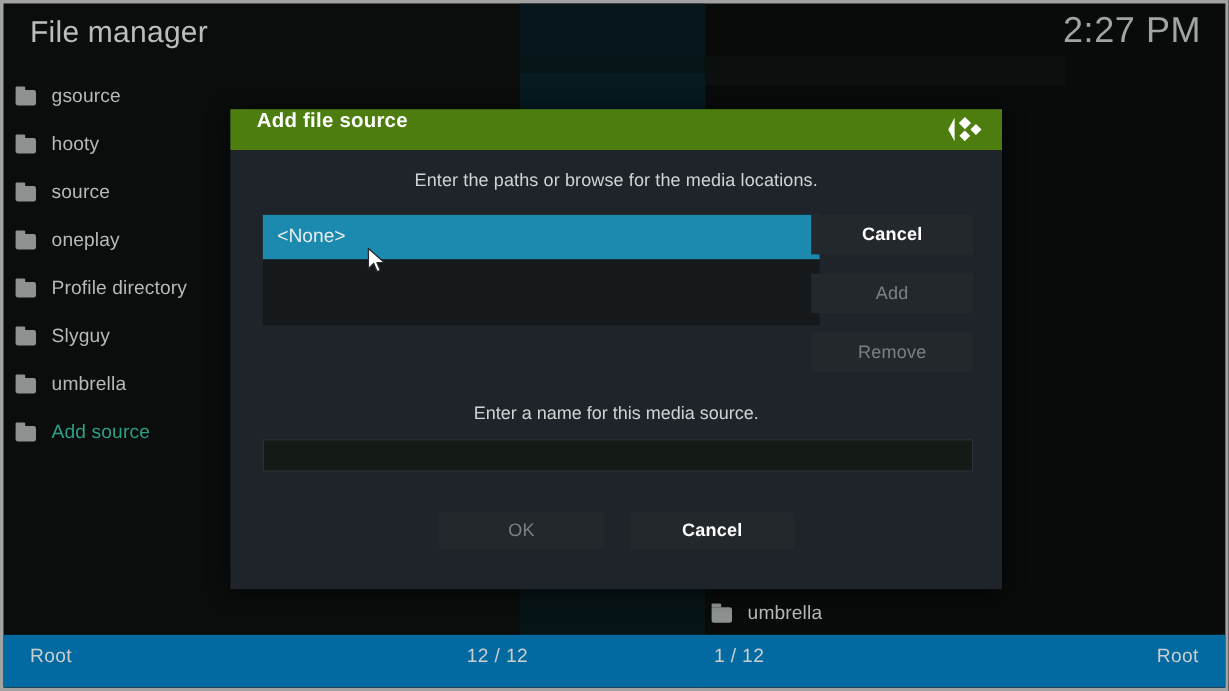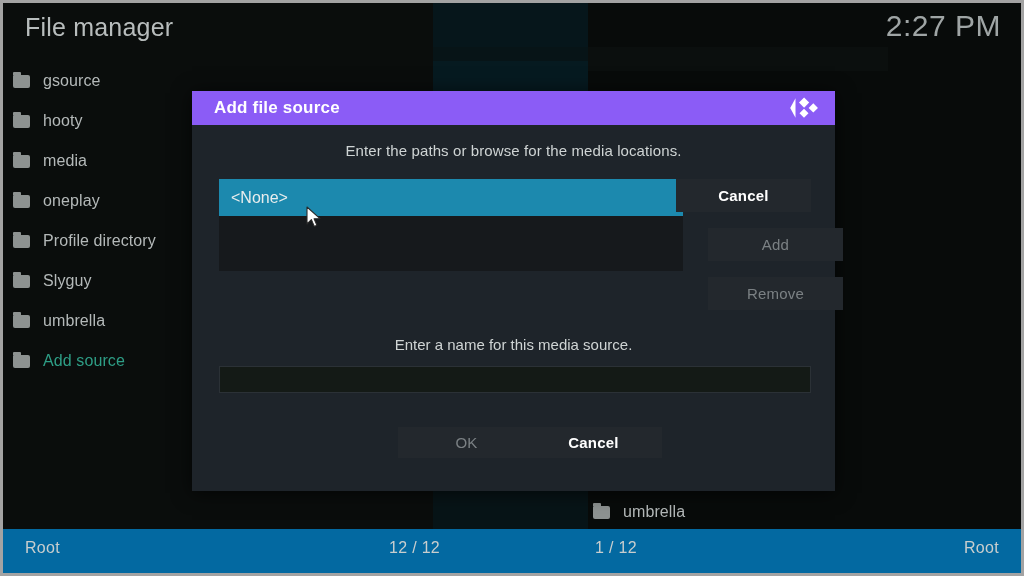--- a/index.html
+++ b/index.html
@@ -102,22 +102,22 @@
   .st-right  { right:22px; }
 
   
   .dialog {
     position:absolute; left:189px; top:88px;
     width:643px; height:400px;
     background:#1e242a;
     box-shadow:0 2px 18px rgba(0,0,0,.65);
   }
   .dlg-header {
-    position:relative; height:34px; background:#8b5cf6;
-    display:flex; align-items:center;
+    position:relative; height:34px; background:#4d7c0f;
+    display:flex; align-items:flex-start;
   }
   .dlg-title {
     margin-left:22px; font-size:17px; font-weight:bold; color:#ffffff;
     letter-spacing:.2px;
   }
   .kodi-logo {
     position:absolute; right:16px; top:50%;
     transform:translateY(-50%);
     width:30px; height:26px;
   }
@@ -138,21 +138,21 @@
     font-size:16px; color:#e9eded;
   }
   .path-item.selected { background:#1c89ae; }
 
   .btn {
     display:flex; align-items:center; justify-content:center;
     background:#23282d;
     font-size:15px; font-weight:bold;
     color:#ffffff; letter-spacing:.2px;
   }
-  .btn.disabled { color:#7b8184; font-weight:400;margin-left:32px; }
+  .btn.disabled { color:#7b8184; font-weight:400; }
 
   .side-btn { position:absolute; left:484px; width:135px; height:33px; }
   .btn-browse { top:88px; }
   .btn-add    { top:137px; }
   .btn-remove { top:186px; }
 
   .name-label {
     position:absolute; left:0; top:245px; width:100%;
     text-align:center; font-size:15px; color:#cfd4d4;
   }
@@ -194,21 +194,21 @@
       <span class="side-label">gsource</span>
     </div>
 
     <div class="side-row">
       <span class="folder"></span>
       <span class="side-label">hooty</span>
     </div>
 
     <div class="side-row">
       <span class="folder"></span>
-      <span class="side-label">media</span>
+      <span class="side-label">source</span>
     </div>
 
     <div class="side-row">
       <span class="folder"></span>
       <span class="side-label">oneplay</span>
     </div>
 
     <div class="side-row">
       <span class="folder"></span>
       <span class="side-label">Profile directory</span>

